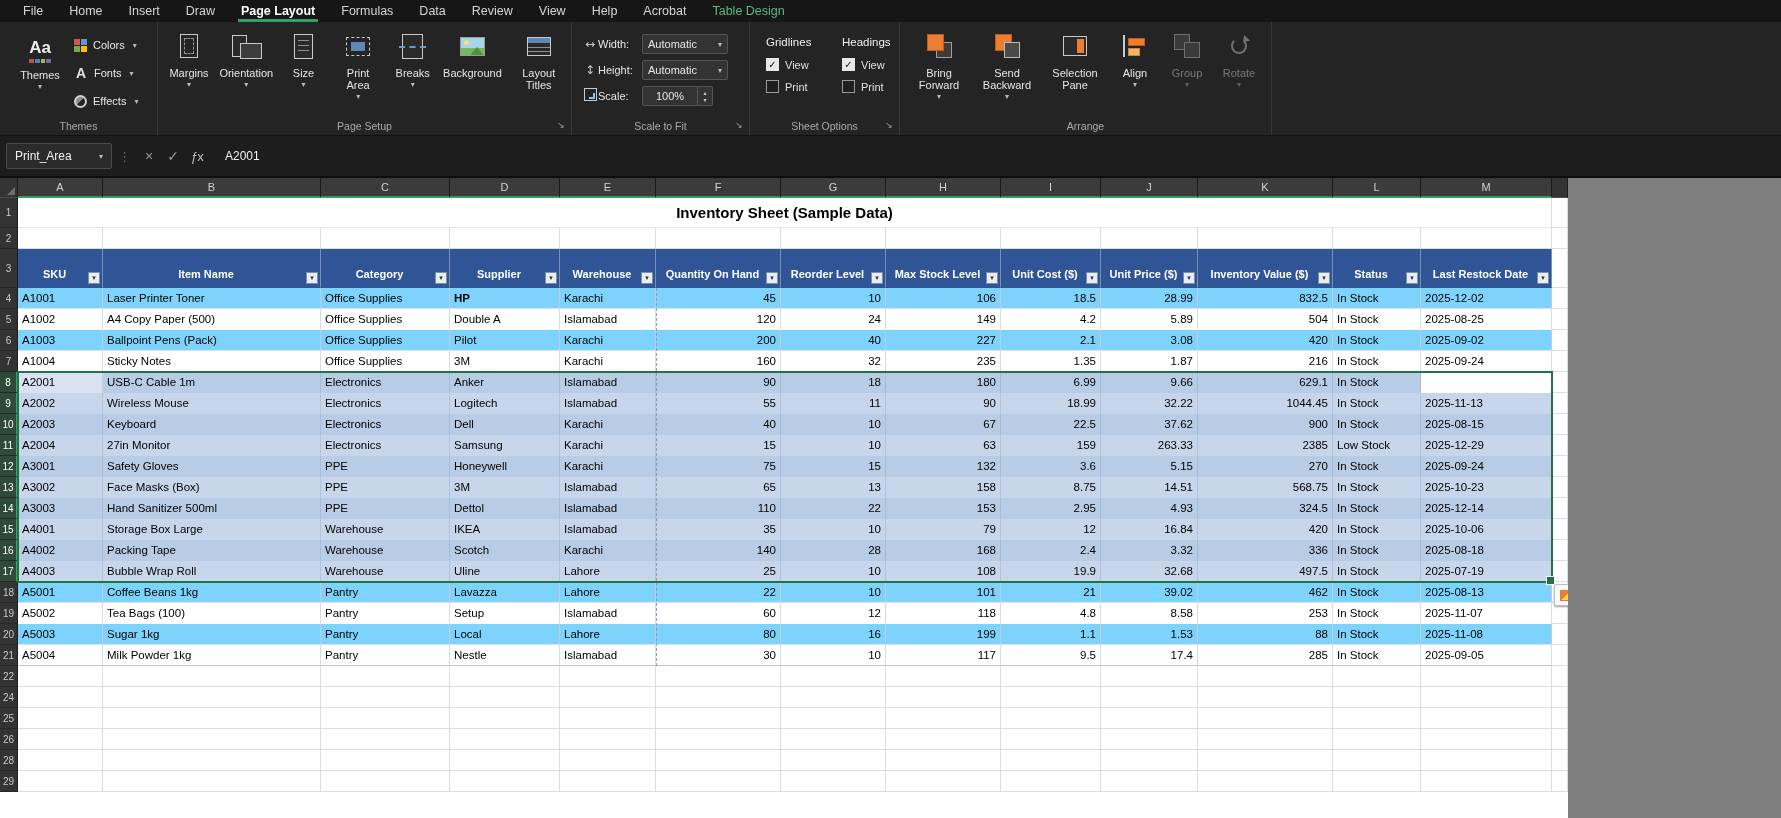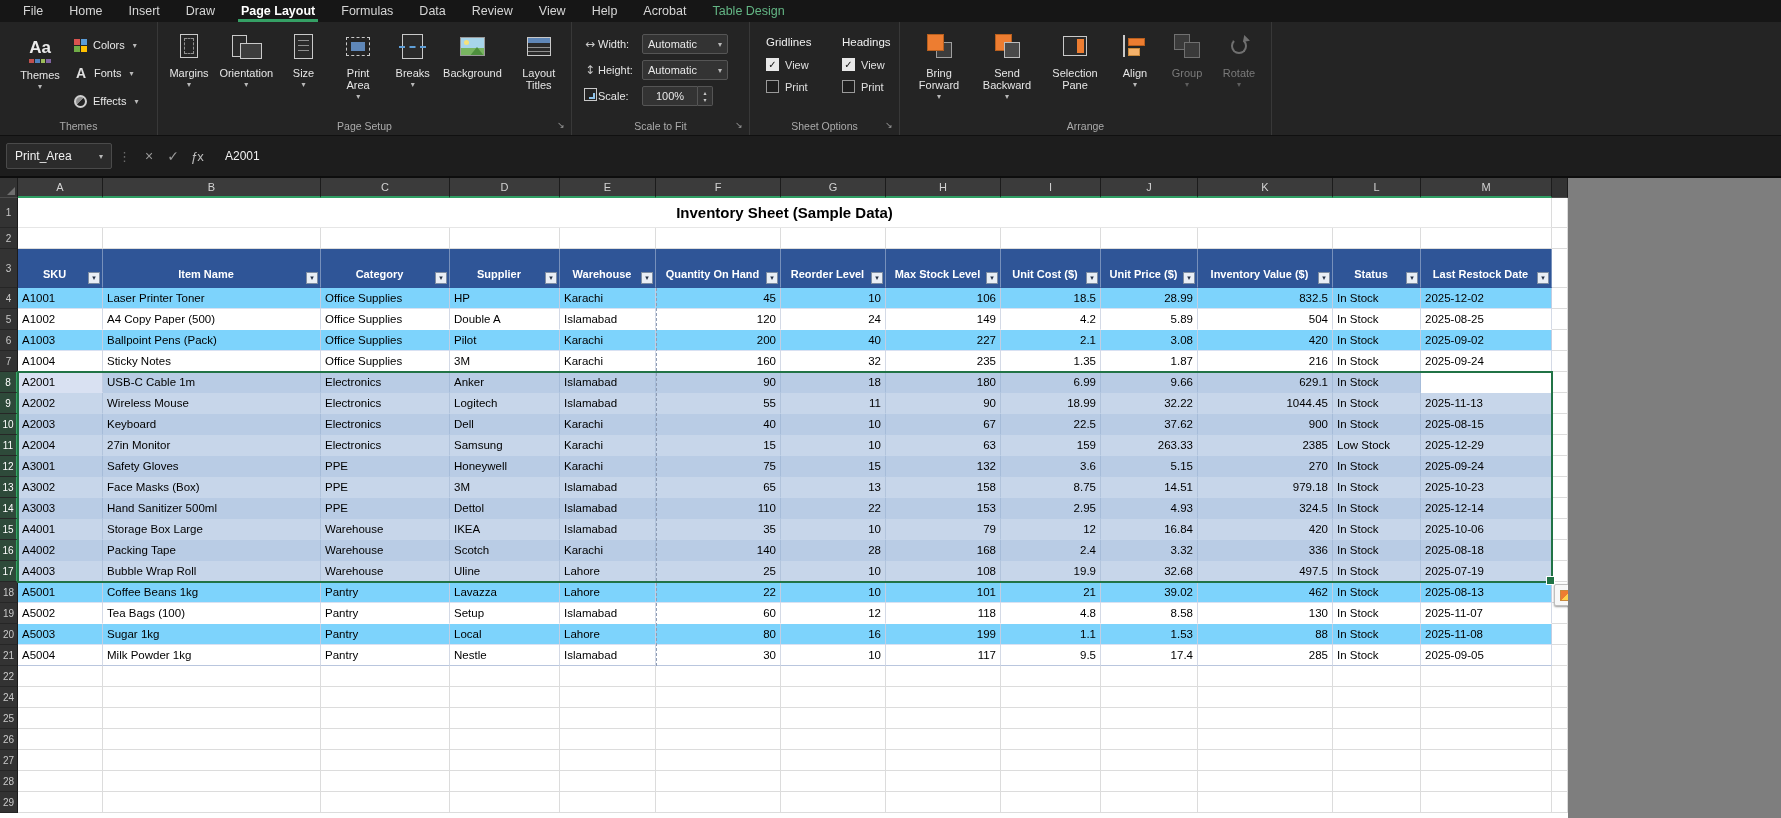--- a/index.html
+++ b/index.html
@@ -420,21 +420,21 @@
           <div class="cell thcell" style="width: 135px; flex: 0 0 135px;">Inventory Value ($)<span class="filterbtn g">▾</span></div>
           <div class="cell thcell" style="width: 88px; flex: 0 0 88px;">Status<span class="filterbtn g">▾</span></div>
           <div class="cell thcell" style="width: 131px; flex: 0 0 131px;">Last Restock Date<span class="filterbtn g">▾</span></div>
           <div class="cell" style="width: 16px; flex: 0 0 16px;"></div>
         </div>
         <div class="grow" style="height: 21px;">
           <div class="rh">4</div>
           <div class="cell band" style="width: 85px; flex: 0 0 85px;">A1001</div>
           <div class="cell band" style="width: 218px; flex: 0 0 218px;">Laser Printer Toner</div>
           <div class="cell band" style="width: 129px; flex: 0 0 129px;">Office Supplies</div>
-          <div class="cell band" style="width: 110px; flex: 0 0 110px;">HP</div>
+          <div class="cell band" style="width: 110px; flex: 0 0 110px; font-weight: bold;">HP</div>
           <div class="cell band" style="width: 96px; flex: 0 0 96px;">Karachi</div>
           <div class="cell band r" style="width: 125px; flex: 0 0 125px;">45</div>
           <div class="cell band r" style="width: 105px; flex: 0 0 105px;">10</div>
           <div class="cell band r" style="width: 115px; flex: 0 0 115px;">106</div>
           <div class="cell band r" style="width: 100px; flex: 0 0 100px;">18.5</div>
           <div class="cell band r" style="width: 97px; flex: 0 0 97px;">28.99</div>
           <div class="cell band r" style="width: 135px; flex: 0 0 135px;">832.5</div>
           <div class="cell band" style="width: 88px; flex: 0 0 88px;">In Stock</div>
           <div class="cell band" style="width: 131px; flex: 0 0 131px;">2025-12-02</div>
           <div class="cell" style="width: 16px; flex: 0 0 16px;"></div>
@@ -580,21 +580,21 @@
           <div class="cell sel-white" style="width: 85px; flex: 0 0 85px;">A3002</div>
           <div class="cell sel-white" style="width: 218px; flex: 0 0 218px;">Face Masks (Box)</div>
           <div class="cell sel-white" style="width: 129px; flex: 0 0 129px;">PPE</div>
           <div class="cell sel-white" style="width: 110px; flex: 0 0 110px;">3M</div>
           <div class="cell sel-white" style="width: 96px; flex: 0 0 96px;">Islamabad</div>
           <div class="cell sel-white r" style="width: 125px; flex: 0 0 125px;">65</div>
           <div class="cell sel-white r" style="width: 105px; flex: 0 0 105px;">13</div>
           <div class="cell sel-white r" style="width: 115px; flex: 0 0 115px;">158</div>
           <div class="cell sel-white r" style="width: 100px; flex: 0 0 100px;">8.75</div>
           <div class="cell sel-white r" style="width: 97px; flex: 0 0 97px;">14.51</div>
-          <div class="cell sel-white r" style="width: 135px; flex: 0 0 135px;">979.18</div>
+          <div class="cell sel-white r" style="width: 135px; flex: 0 0 135px;">568.75</div>
           <div class="cell sel-white" style="width: 88px; flex: 0 0 88px;">In Stock</div>
           <div class="cell sel-white" style="width: 131px; flex: 0 0 131px;">2025-10-23</div>
           <div class="cell" style="width: 16px; flex: 0 0 16px;"></div>
         </div>
         <div class="grow" style="height: 21px;">
           <div class="rh selrow">14</div>
           <div class="cell sel-band" style="width: 85px; flex: 0 0 85px;">A3003</div>
           <div class="cell sel-band" style="width: 218px; flex: 0 0 218px;">Hand Sanitizer 500ml</div>
           <div class="cell sel-band" style="width: 129px; flex: 0 0 129px;">PPE</div>
           <div class="cell sel-band" style="width: 110px; flex: 0 0 110px;">Dettol</div>
@@ -682,21 +682,21 @@
           <div class="cell wrow" style="width: 85px; flex: 0 0 85px;">A5002</div>
           <div class="cell wrow" style="width: 218px; flex: 0 0 218px;">Tea Bags (100)</div>
           <div class="cell wrow" style="width: 129px; flex: 0 0 129px;">Pantry</div>
           <div class="cell wrow" style="width: 110px; flex: 0 0 110px;">Setup</div>
           <div class="cell wrow" style="width: 96px; flex: 0 0 96px;">Islamabad</div>
           <div class="cell wrow r" style="width: 125px; flex: 0 0 125px;">60</div>
           <div class="cell wrow r" style="width: 105px; flex: 0 0 105px;">12</div>
           <div class="cell wrow r" style="width: 115px; flex: 0 0 115px;">118</div>
           <div class="cell wrow r" style="width: 100px; flex: 0 0 100px;">4.8</div>
           <div class="cell wrow r" style="width: 97px; flex: 0 0 97px;">8.58</div>
-          <div class="cell wrow r" style="width: 135px; flex: 0 0 135px;">130</div>
+          <div class="cell wrow r" style="width: 135px; flex: 0 0 135px;">253</div>
           <div class="cell wrow" style="width: 88px; flex: 0 0 88px;">In Stock</div>
           <div class="cell wrow" style="width: 131px; flex: 0 0 131px;">2025-11-07</div>
           <div class="cell" style="width: 16px; flex: 0 0 16px;"></div>
         </div>
         <div class="grow" style="height: 21px;">
           <div class="rh">20</div>
           <div class="cell band" style="width: 85px; flex: 0 0 85px;">A5003</div>
           <div class="cell band" style="width: 218px; flex: 0 0 218px;">Sugar 1kg</div>
           <div class="cell band" style="width: 129px; flex: 0 0 129px;">Pantry</div>
           <div class="cell band" style="width: 110px; flex: 0 0 110px;">Local</div>
@@ -790,37 +790,20 @@
           <div class="cell" style="width: 105px; flex: 0 0 105px;"></div>
           <div class="cell" style="width: 115px; flex: 0 0 115px;"></div>
           <div class="cell" style="width: 100px; flex: 0 0 100px;"></div>
           <div class="cell" style="width: 97px; flex: 0 0 97px;"></div>
           <div class="cell" style="width: 135px; flex: 0 0 135px;"></div>
           <div class="cell" style="width: 88px; flex: 0 0 88px;"></div>
           <div class="cell" style="width: 131px; flex: 0 0 131px;"></div>
           <div class="cell" style="width: 16px; flex: 0 0 16px;"></div>
         </div>
         <div class="grow" style="height: 21px;">
-          <div class="rh">27</div>
-          <div class="cell" style="width: 85px; flex: 0 0 85px;"></div>
-          <div class="cell" style="width: 218px; flex: 0 0 218px;"></div>
-          <div class="cell" style="width: 129px; flex: 0 0 129px;"></div>
-          <div class="cell" style="width: 110px; flex: 0 0 110px;"></div>
-          <div class="cell" style="width: 96px; flex: 0 0 96px;"></div>
-          <div class="cell" style="width: 125px; flex: 0 0 125px;"></div>
-          <div class="cell" style="width: 105px; flex: 0 0 105px;"></div>
-          <div class="cell" style="width: 115px; flex: 0 0 115px;"></div>
-          <div class="cell" style="width: 100px; flex: 0 0 100px;"></div>
-          <div class="cell" style="width: 97px; flex: 0 0 97px;"></div>
-          <div class="cell" style="width: 135px; flex: 0 0 135px;"></div>
-          <div class="cell" style="width: 88px; flex: 0 0 88px;"></div>
-          <div class="cell" style="width: 131px; flex: 0 0 131px;"></div>
-          <div class="cell" style="width: 16px; flex: 0 0 16px;"></div>
-        </div>
-        <div class="grow" style="height: 21px;">
           <div class="rh">28</div>
           <div class="cell" style="width: 85px; flex: 0 0 85px;"></div>
           <div class="cell" style="width: 218px; flex: 0 0 218px;"></div>
           <div class="cell" style="width: 129px; flex: 0 0 129px;"></div>
           <div class="cell" style="width: 110px; flex: 0 0 110px;"></div>
           <div class="cell" style="width: 96px; flex: 0 0 96px;"></div>
           <div class="cell" style="width: 125px; flex: 0 0 125px;"></div>
           <div class="cell" style="width: 105px; flex: 0 0 105px;"></div>
           <div class="cell" style="width: 115px; flex: 0 0 115px;"></div>
           <div class="cell" style="width: 100px; flex: 0 0 100px;"></div>

